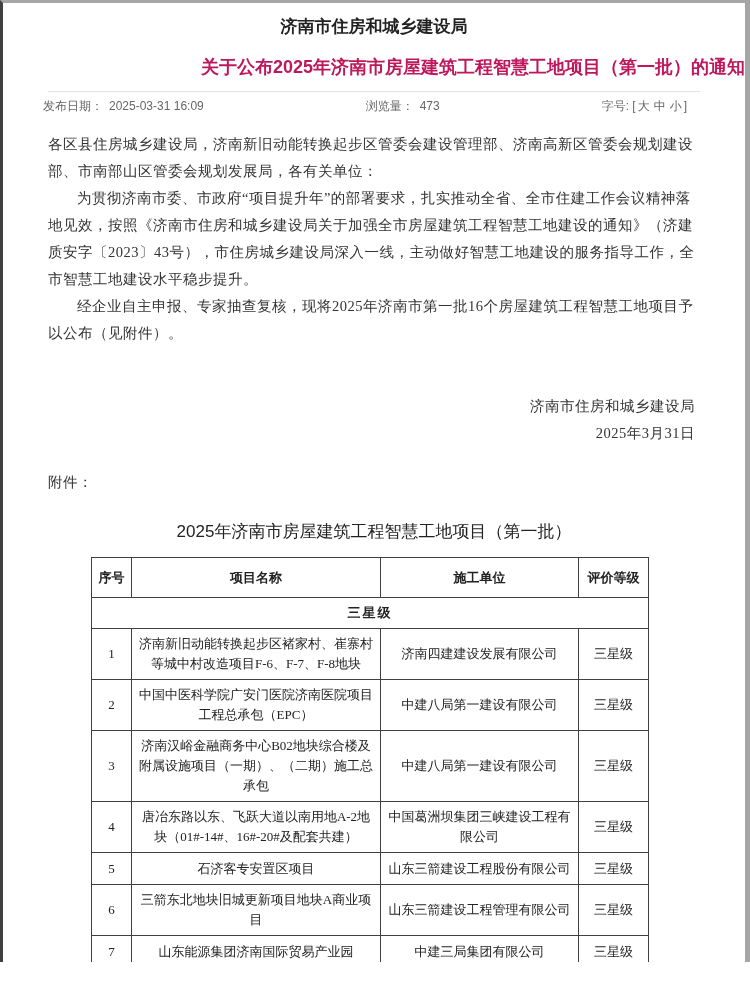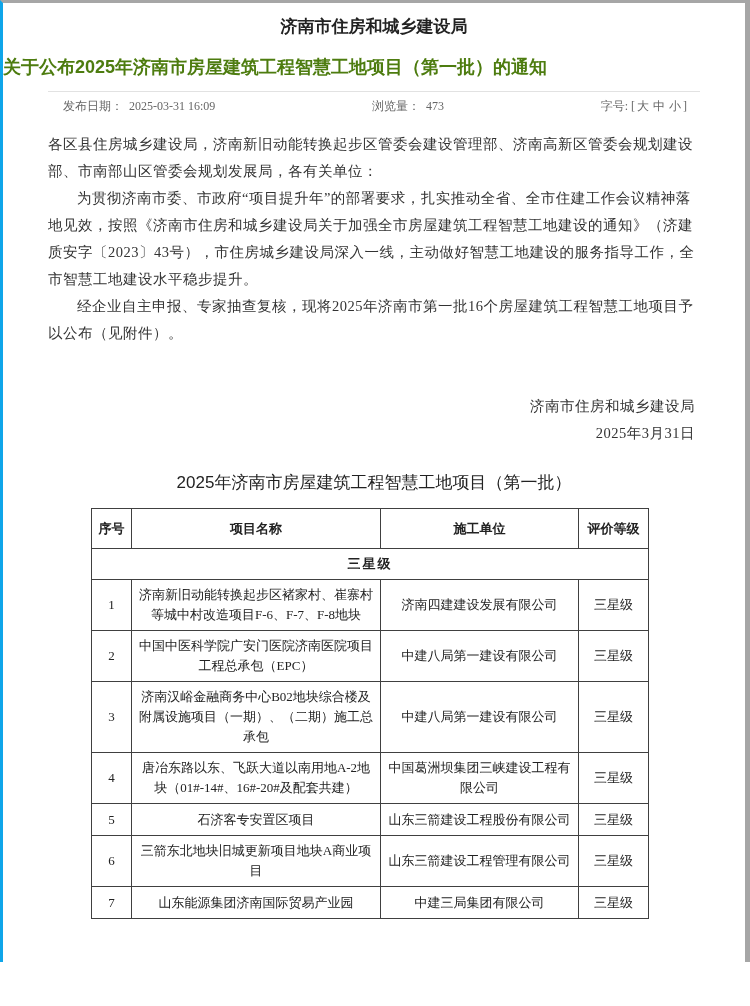--- a/index.html
+++ b/index.html
@@ -2,51 +2,51 @@
 <html><head>
 <meta charset="utf-8">
 <style>
   * { margin: 0; padding: 0; box-sizing: border-box; }
   html, body { background: #fff; }
   body { width: 750px; height: 1006px; overflow: hidden; font-family: "Liberation Serif", serif; }
 
   .page {
     width: 750px; height: 962px;
     border-top: 3px solid #a6a6a6;
-    border-left: 3px solid #0ea5e9;
+    border-left: 3px solid #404040;
     border-right: 5px solid #a6a6a6;
     background: #fff;
     overflow: hidden;
   }
 
   .site-title {
     text-align: center;
     font-family: "Liberation Sans", sans-serif;
     font-weight: bold;
     font-size: 17px;
     color: #222;
     padding-top: 12px;
   }
   .doc-title {
-    text-align: left;
+    text-align: right;
     font-family: "Liberation Sans", sans-serif;
     font-weight: bold;
     font-size: 18px;
-    color: #4d7c0f;
+    color: #be185d;
     margin-top: 17px;
   }
   .meta-sep {
     border-top: 1px solid #e2e2e2;
     margin: 12px 45px 0 45px;
   }
   .meta-row {
     display: flex;
     justify-content: space-between;
-    padding: 6px 58px 0 60px;
-    font-family: Liberation Serif, serif;
+    padding: 6px 58px 0 40px;
+    font-family: Liberation Sans, sans-serif;
     font-size: 12px;
     color: #666;
   }
   .meta-item { white-space: nowrap; }
   .meta-item .val { margin-left: 6px; color: #666; }
   .fontsize a {
     color: #666; text-decoration: none; margin: 0 2px; cursor: pointer;
   }
 
   .body-text {
@@ -119,20 +119,21 @@
       <span>[</span><a>大</a><a>中</a><a>小</a><span>]</span>
     </div>
   </div>
 
   <div class="body-text">
     <p>各区县住房城乡建设局，济南新旧动能转换起步区管委会建设管理部、济南高新区管委会规划建设部、市南部山区管委会规划发展局，各有关单位：</p>
     <p class="indent">为贯彻济南市委、市政府“项目提升年”的部署要求，扎实推动全省、全市住建工作会议精神落地见效，按照《济南市住房和城乡建设局关于加强全市房屋建筑工程智慧工地建设的通知》（济建质安字〔2023〕43号），市住房城乡建设局深入一线，主动做好智慧工地建设的服务指导工作，全市智慧工地建设水平稳步提升。</p>
     <p class="indent">经企业自主申报、专家抽查复核，现将2025年济南市第一批16个房屋建筑工程智慧工地项目予以公布（见附件）。</p>
     <p class="sig-org">济南市住房和城乡建设局</p>
     <p class="sig-date">2025年3月31日</p>
+    <p class="appendix-label">附件：</p>
   </div>
 
   <div class="table-title">2025年济南市房屋建筑工程智慧工地项目（第一批）</div>
 
   <table class="projects">
     <colgroup>
       <col class="c-no">
         <col class="c-project">
         <col class="c-contractor">
         <col class="c-grade">

